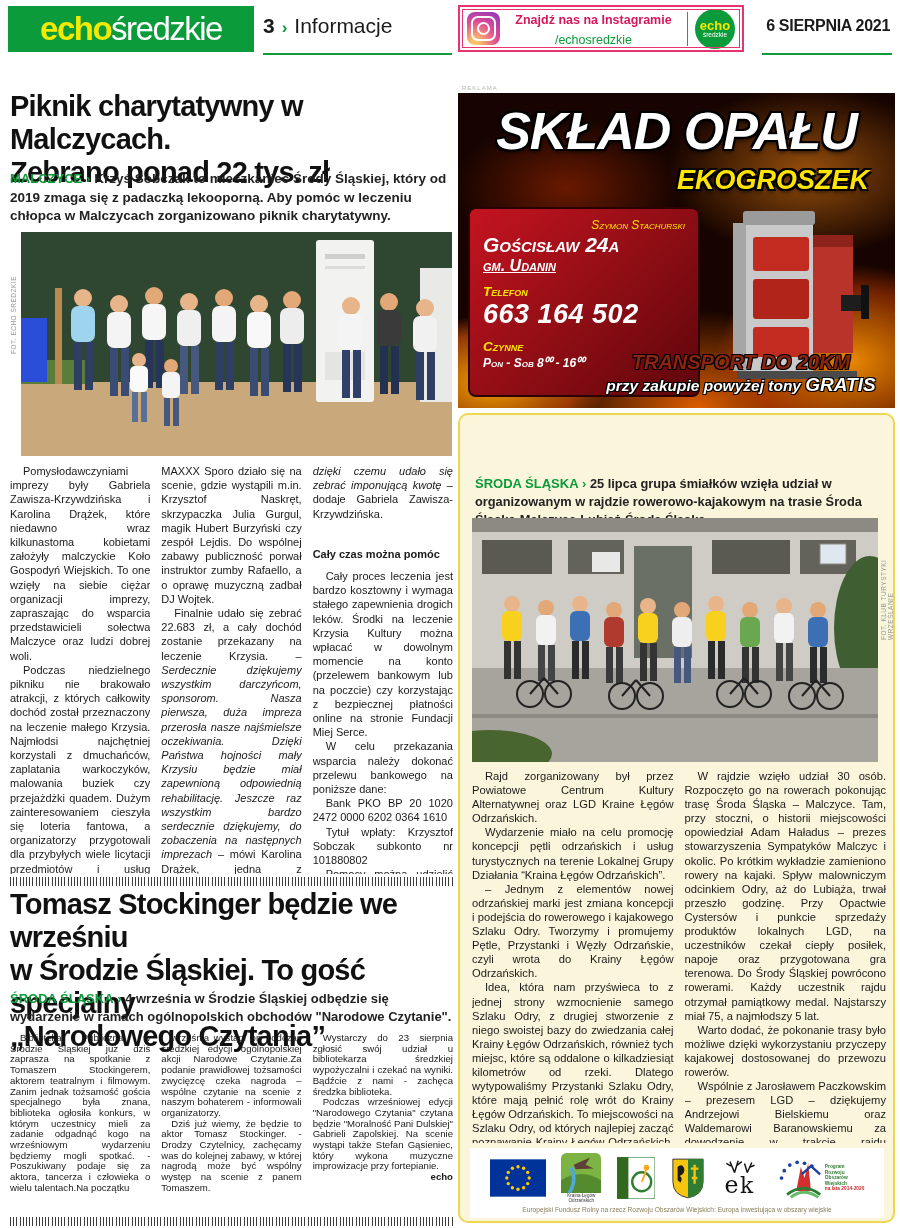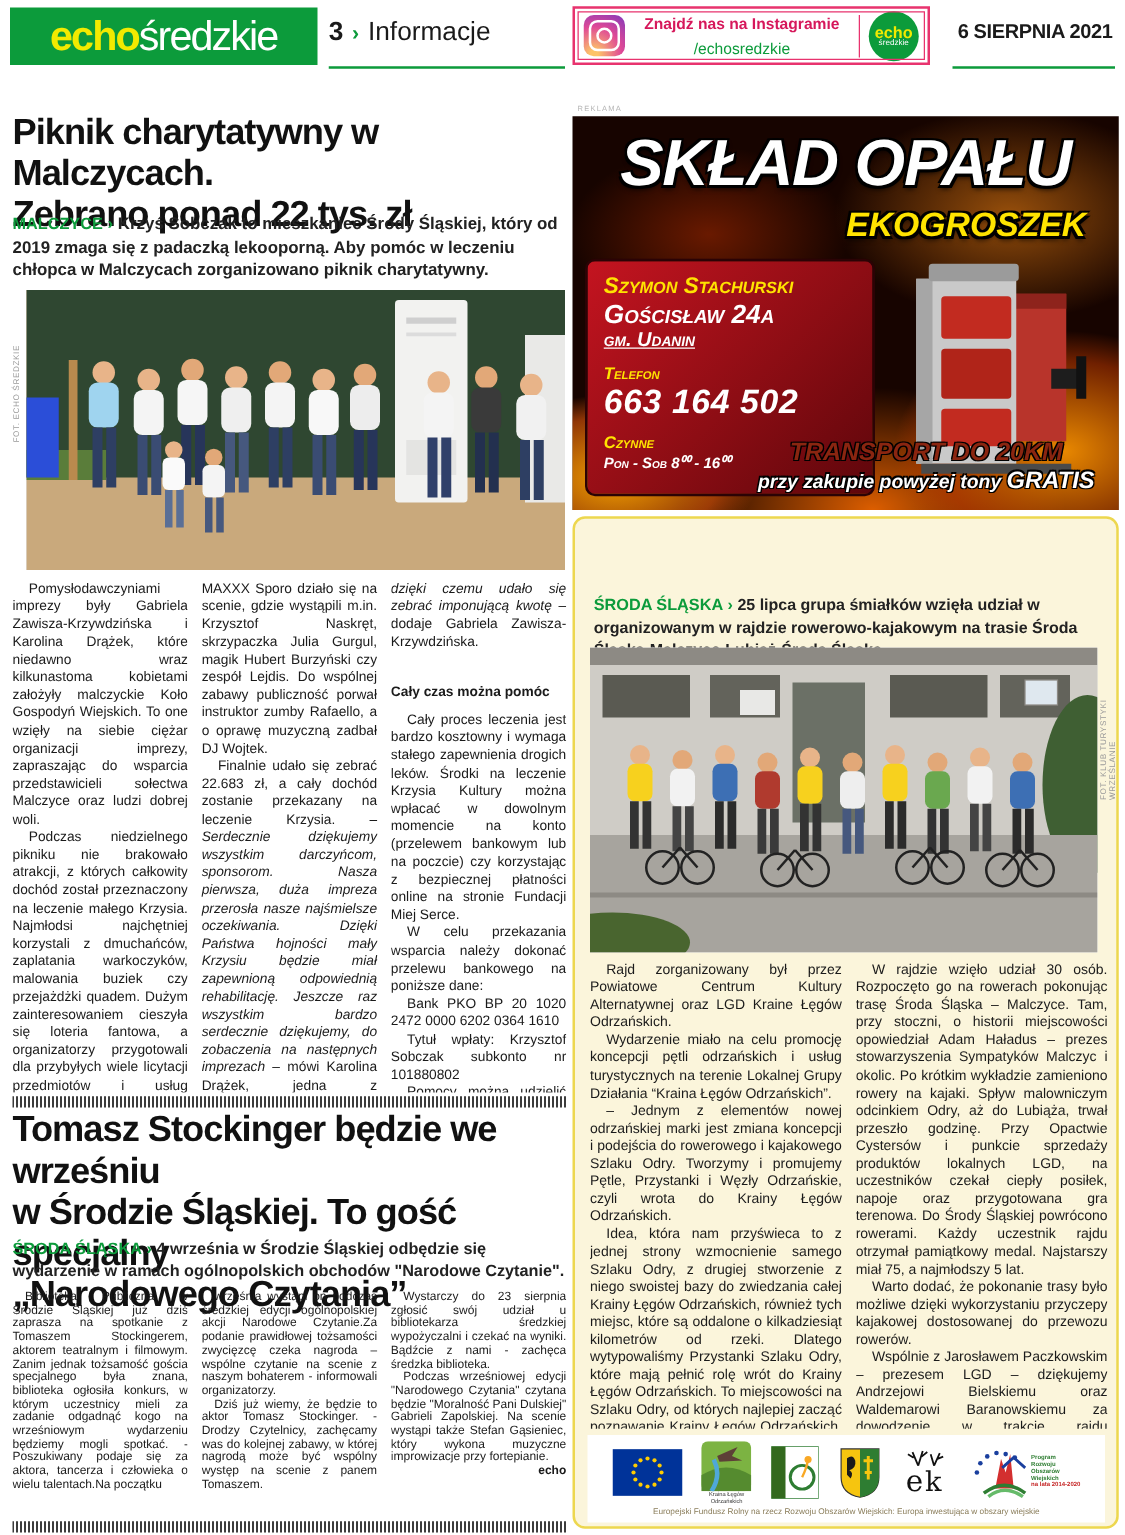--- a/index.html
+++ b/index.html
@@ -70,21 +70,21 @@
           radial-gradient(ellipse 170px 120px at 90% 85%, rgba(255,150,0,.9), rgba(200,60,0,.5) 60%, transparent 80%),
           radial-gradient(ellipse 220px 140px at 55% 100%, rgba(255,110,0,.85), transparent 70%),
           radial-gradient(ellipse 200px 120px at 80% 25%, rgba(255,140,20,.55), transparent 70%),
           radial-gradient(ellipse 160px 100px at 25% 30%, rgba(160,40,0,.6), transparent 70%),
           #170400; }
   .outline-b { text-shadow:-2px -2px 0 #000, 2px -2px 0 #000, -2px 2px 0 #000, 2px 2px 0 #000, 0 3px 4px rgba(0,0,0,.7); }
   .ad-title { position:absolute; left:0; top:8px; width:100%; text-align:center; font-size:52px; font-weight:800; font-style:italic; letter-spacing:-1px; color:#fff; }
   .ad-sub { position:absolute; right:26px; top:72px; font-size:27px; font-weight:800; font-style:italic; color:#FFE400; }
   .ad-box { position:absolute; left:10px; top:114px; width:232px; height:190px; border-radius:8px; border:2px solid #2b0305;
             background:linear-gradient(135deg,#c41420 0%, #8d0d14 55%, #5e060b 100%); padding:9px 13px; font-style:italic; font-variant:small-caps; }
-  .ad-name { color:#FFE400; font-weight:700; font-size:18px; }
+  .ad-name { color:#FFE400; font-weight:400; font-size:12px;text-align:right; }
   .ad-addr1 { color:#fff; font-weight:800; font-size:21px; margin-top:1px; }
   .ad-addr2 { color:#fff; font-weight:800; font-size:16px;text-decoration:underline; }
   .ad-label { color:#FFE400; font-weight:800; font-size:13.5px; margin-top:9px; }
   .ad-phone { color:#fff; font-weight:800; font-size:27px; letter-spacing:0.5px; font-variant:normal; }
   .ad-hours { color:#fff; font-weight:800; font-size:12px; }
   .ad-transport { position:absolute; right:4px; bottom:12px; width:300px; text-align:center; font-style:italic; font-weight:800; }
   .ad-tr1 { font-size:20px; color:#8a2510; text-shadow:-1px -1px 0 #000,1px -1px 0 #000,-1px 1px 0 #000,1px 1px 0 #000; }
   .ad-tr2 { font-size:15.5px; color:#fff; text-shadow:-1px -1px 0 #000,1px -1px 0 #000,-1px 1px 0 #000,1px 1px 0 #000; }
   .ad-tr2 .gratis { font-size:19px; }
   .boiler { position:absolute; left:255px; top:108px; }

